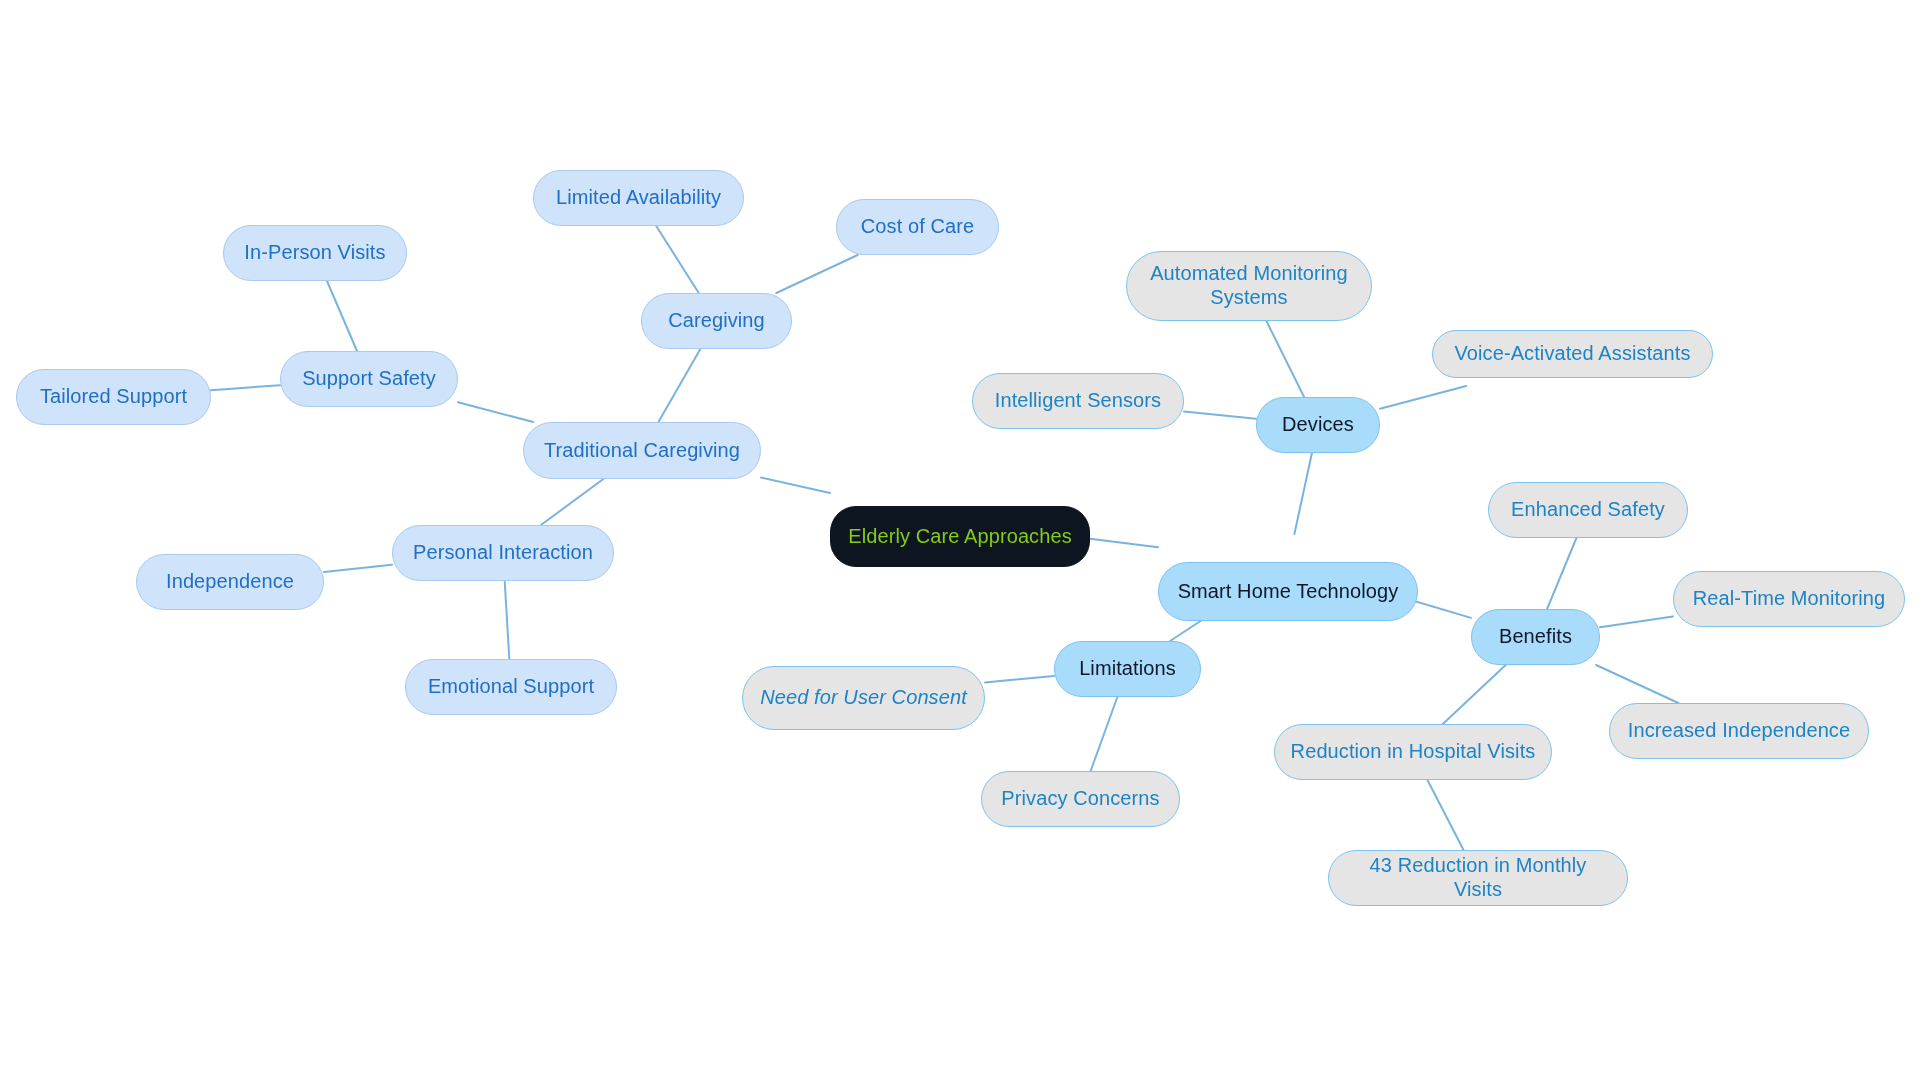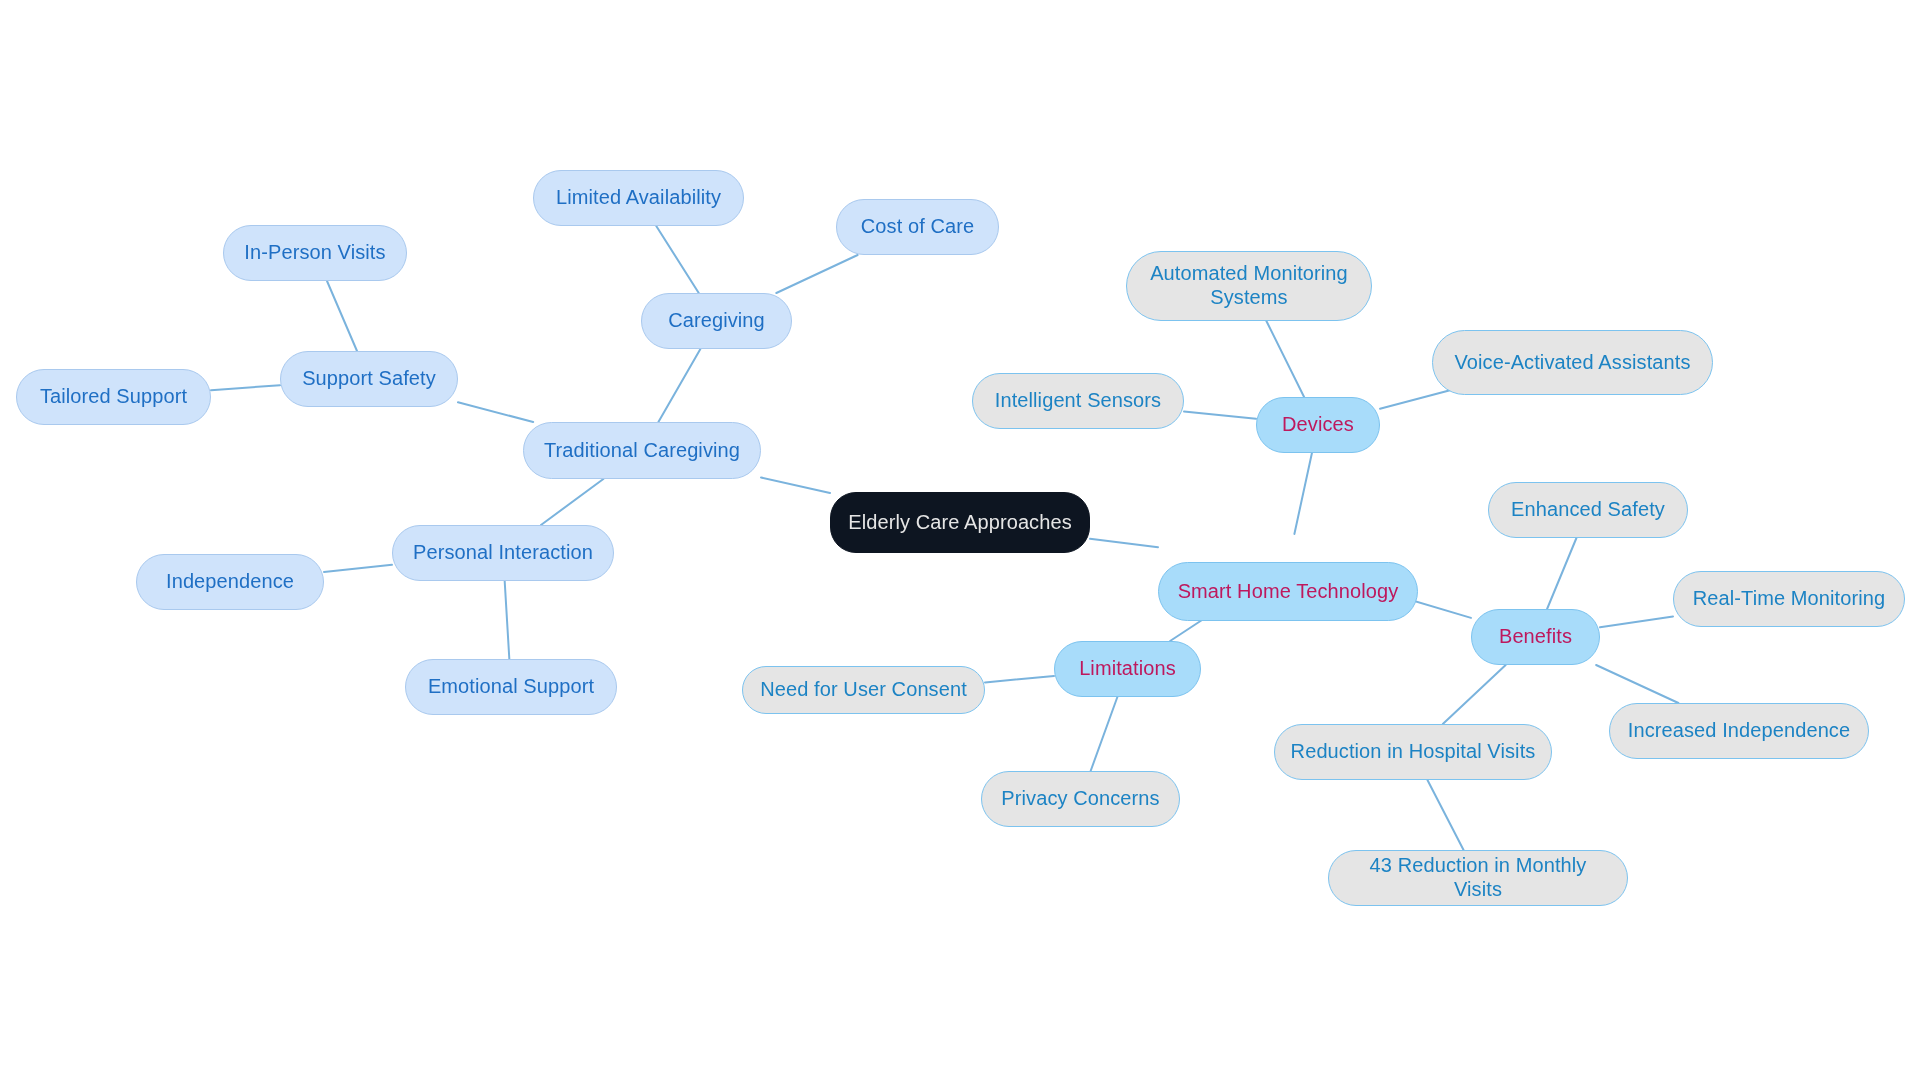--- a/index.html
+++ b/index.html
@@ -38,38 +38,39 @@
     font-size: 20px;
     line-height: 1.18;
     letter-spacing: 0.1px;
     padding: 8px 14px;
     white-space: pre-line;
     z-index: 2;
   }
   .node.root {
     background: #0d1521;
     border-color: #0d1521;
-    color: #e5e5e5;
+    color: #84cc16;
     border-radius: 26px;
     font-size: 20px;
+    margin-top: 14px;
   }
   .node.branch-left {
     background: #cfe3fb;
     border-color: #a9c9ee;
     color: #1f6fc4;
   }
   .node.leaf-left {
     background: #cfe3fb;
     border-color: #a9c9ee;
     color: #1f6fc4;
   }
   .node.branch-right {
     background: #a8dcfa;
     border-color: #7cc3ef;
-    color: #be185d;
+    color: #0f172a;
     text-align: right;
   }
   .node.leaf-right {
     background: #e5e5e5;
     border-color: #7cc3ef;
     color: #1c83c4;
   }
 </style>
 </head>
 <body>
@@ -110,24 +111,24 @@
       <div class="node branch-left" style="left: 641px; top: 293px; width: 151px; height: 56px;"><span>Caregiving</span></div>
       <div class="node leaf-left" style="left: 533px; top: 170px; width: 211px; height: 56px;"><span>Limited Availability</span></div>
       <div class="node leaf-left" style="left: 836px; top: 199px; width: 163px; height: 56px;"><span>Cost of Care</span></div>
       <div class="node branch-left" style="left: 392px; top: 525px; width: 222px; height: 56px;"><span>Personal Interaction</span></div>
       <div class="node leaf-left" style="left: 136px; top: 554px; width: 188px; height: 56px;"><span>Independence</span></div>
       <div class="node leaf-left" style="left: 405px; top: 659px; width: 212px; height: 56px;"><span>Emotional Support</span></div>
       <div class="node branch-right" style="left: 1158px; top: 534px; width: 260px; height: 59px; margin-top: 28px;"><span>Smart Home Technology</span></div>
       <div class="node branch-right" style="left: 1256px; top: 397px; width: 124px; height: 56px;"><span>Devices</span></div>
       <div class="node leaf-right" style="left: 972px; top: 373px; width: 212px; height: 56px;"><span>Intelligent Sensors</span></div>
       <div class="node leaf-right" style="left: 1126px; top: 251px; width: 246px; height: 70px;"><span>Automated Monitoring Systems</span></div>
-      <div class="node leaf-right" style="left: 1432px; top: 330px; width: 281px; height: 65px;"><span>Voice-Activated Assistants</span></div>
+      <div class="node leaf-right" style="left: 1432px; top: 330px; width: 281px; height: 48px;"><span>Voice-Activated Assistants</span></div>
       <div class="node branch-right" style="left: 1471px; top: 609px; width: 129px; height: 56px;"><span>Benefits</span></div>
       <div class="node leaf-right" style="left: 1488px; top: 482px; width: 200px; height: 56px;"><span>Enhanced Safety</span></div>
       <div class="node leaf-right" style="left: 1673px; top: 571px; width: 232px; height: 56px;"><span>Real-Time Monitoring</span></div>
       <div class="node leaf-right" style="left: 1609px; top: 703px; width: 260px; height: 56px;"><span>Increased Independence</span></div>
       <div class="node leaf-right" style="left: 1274px; top: 724px; width: 278px; height: 56px;"><span>Reduction in Hospital Visits</span></div>
       <div class="node leaf-right" style="left: 1328px; top: 850px; width: 300px; height: 56px;"><span>43 Reduction in Monthly Visits</span></div>
       <div class="node branch-right" style="left: 1054px; top: 641px; width: 147px; height: 56px;"><span>Limitations</span></div>
-      <div class="node leaf-right" style="left: 742px; top: 666px; width: 243px; height: 48px;"><span>Need for User Consent</span></div>
+      <div class="node leaf-right" style="left: 742px; top: 666px; width: 243px; height: 64px; font-style: italic;"><span>Need for User Consent</span></div>
       <div class="node leaf-right" style="left: 981px; top: 771px; width: 199px; height: 56px;"><span>Privacy Concerns</span></div>
     </div>
 </div>
 
 </body></html>

